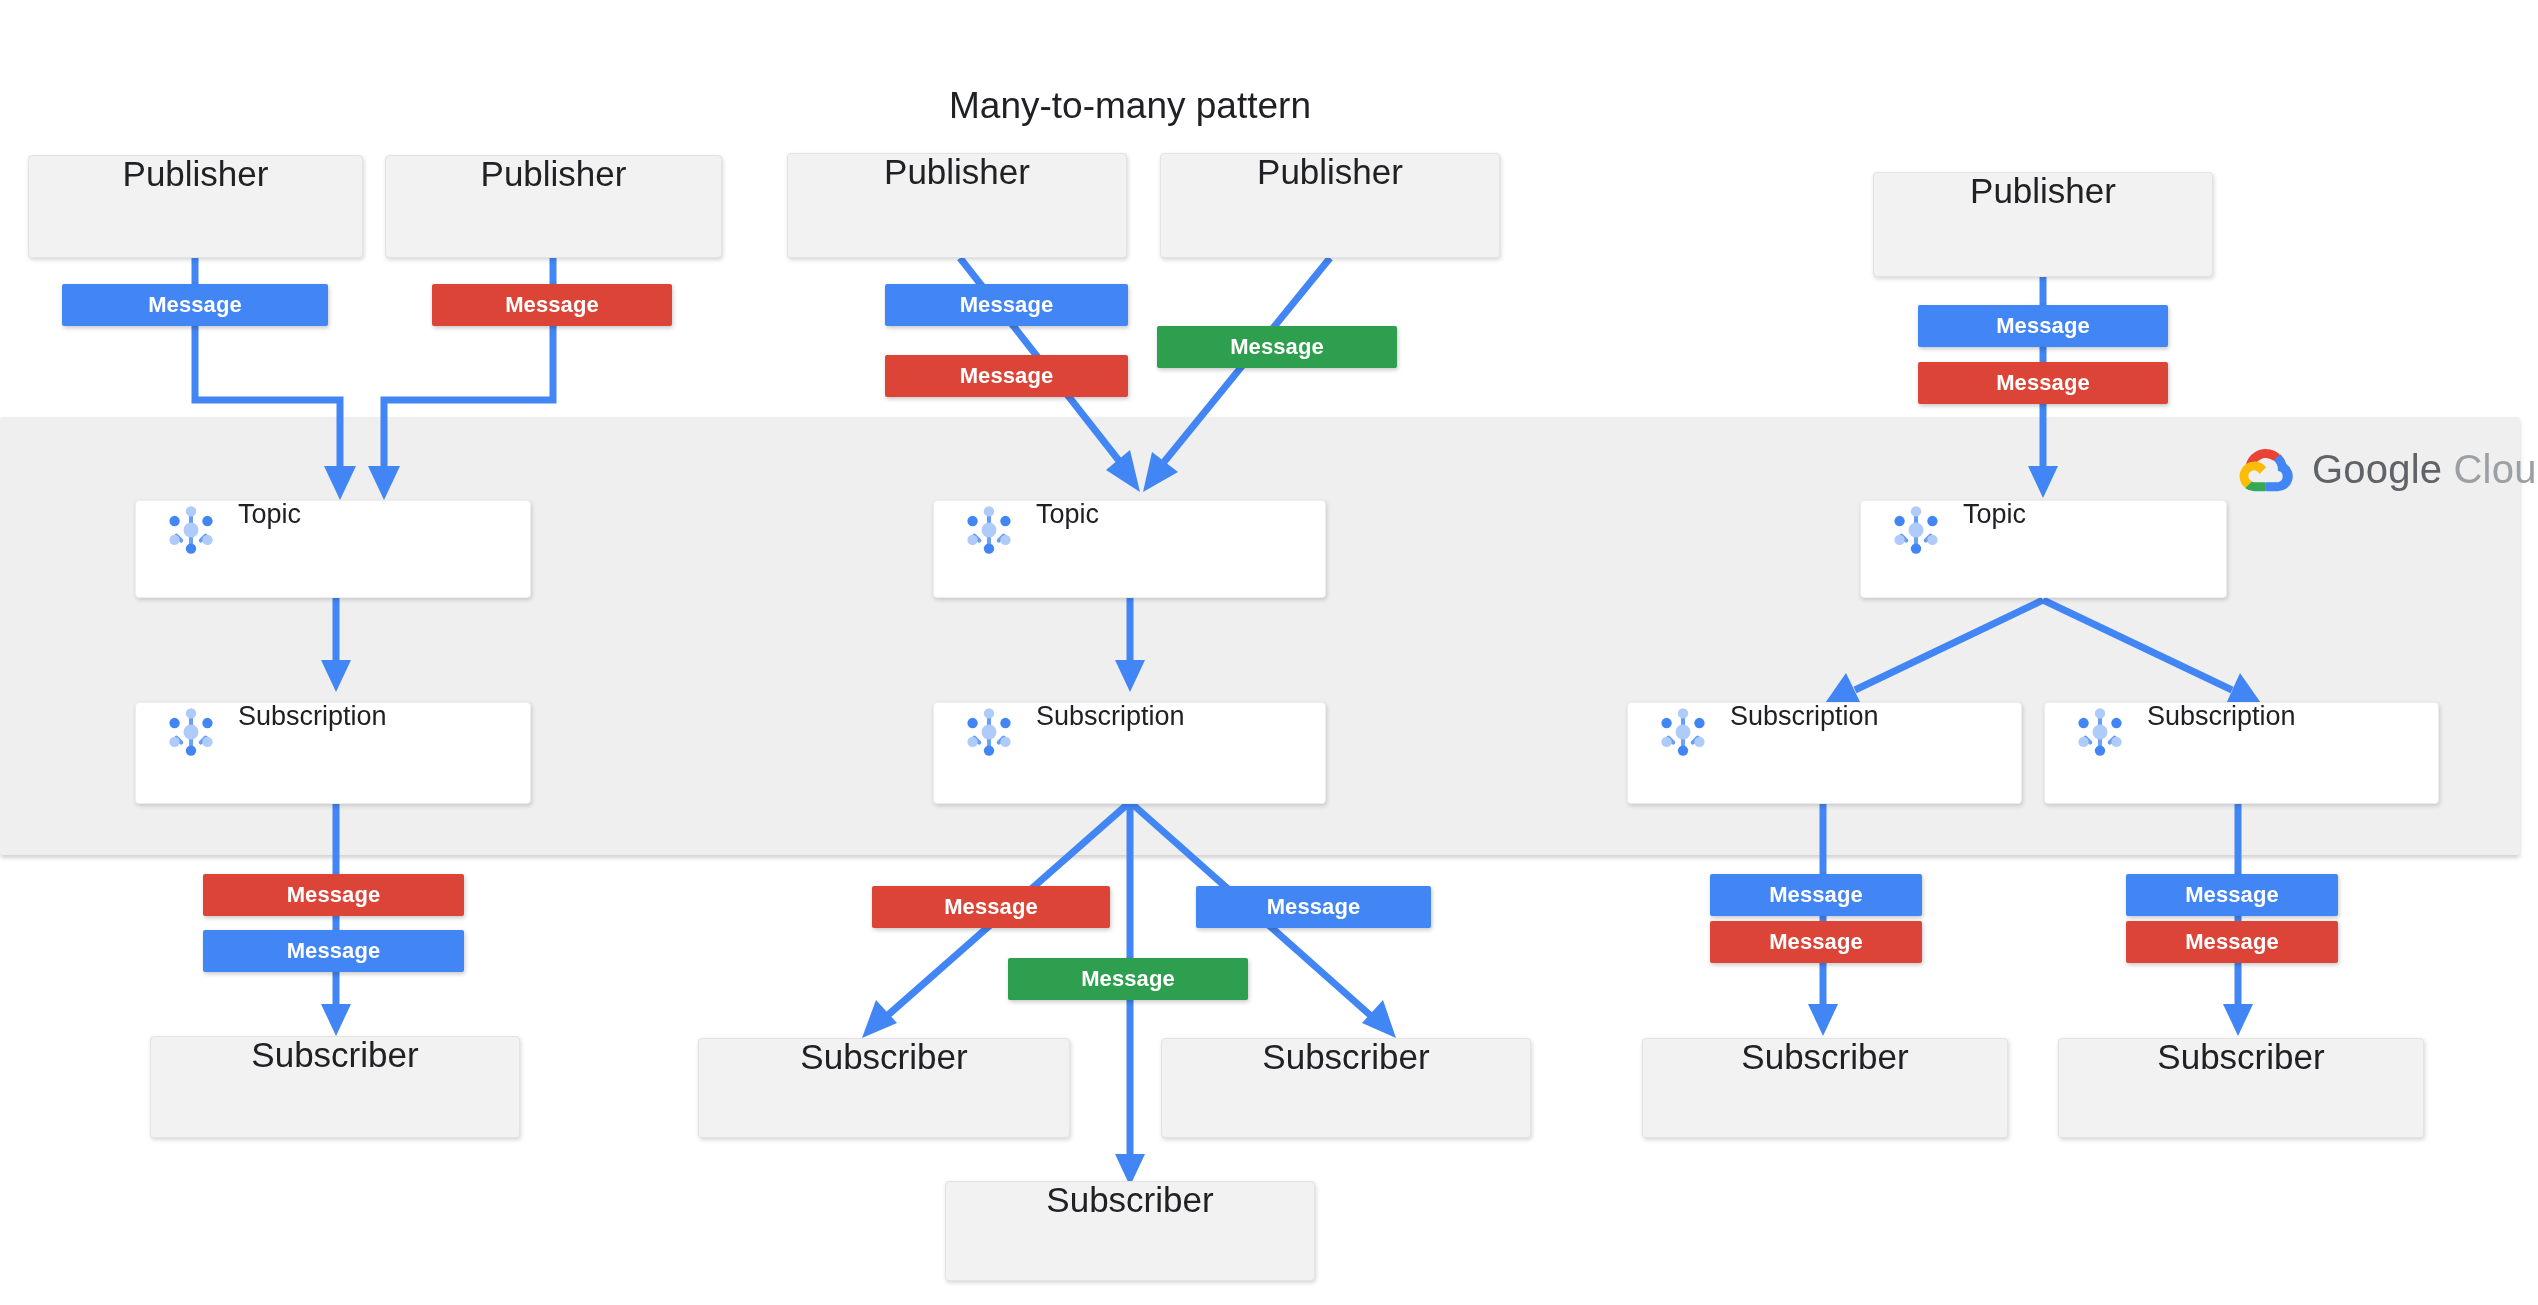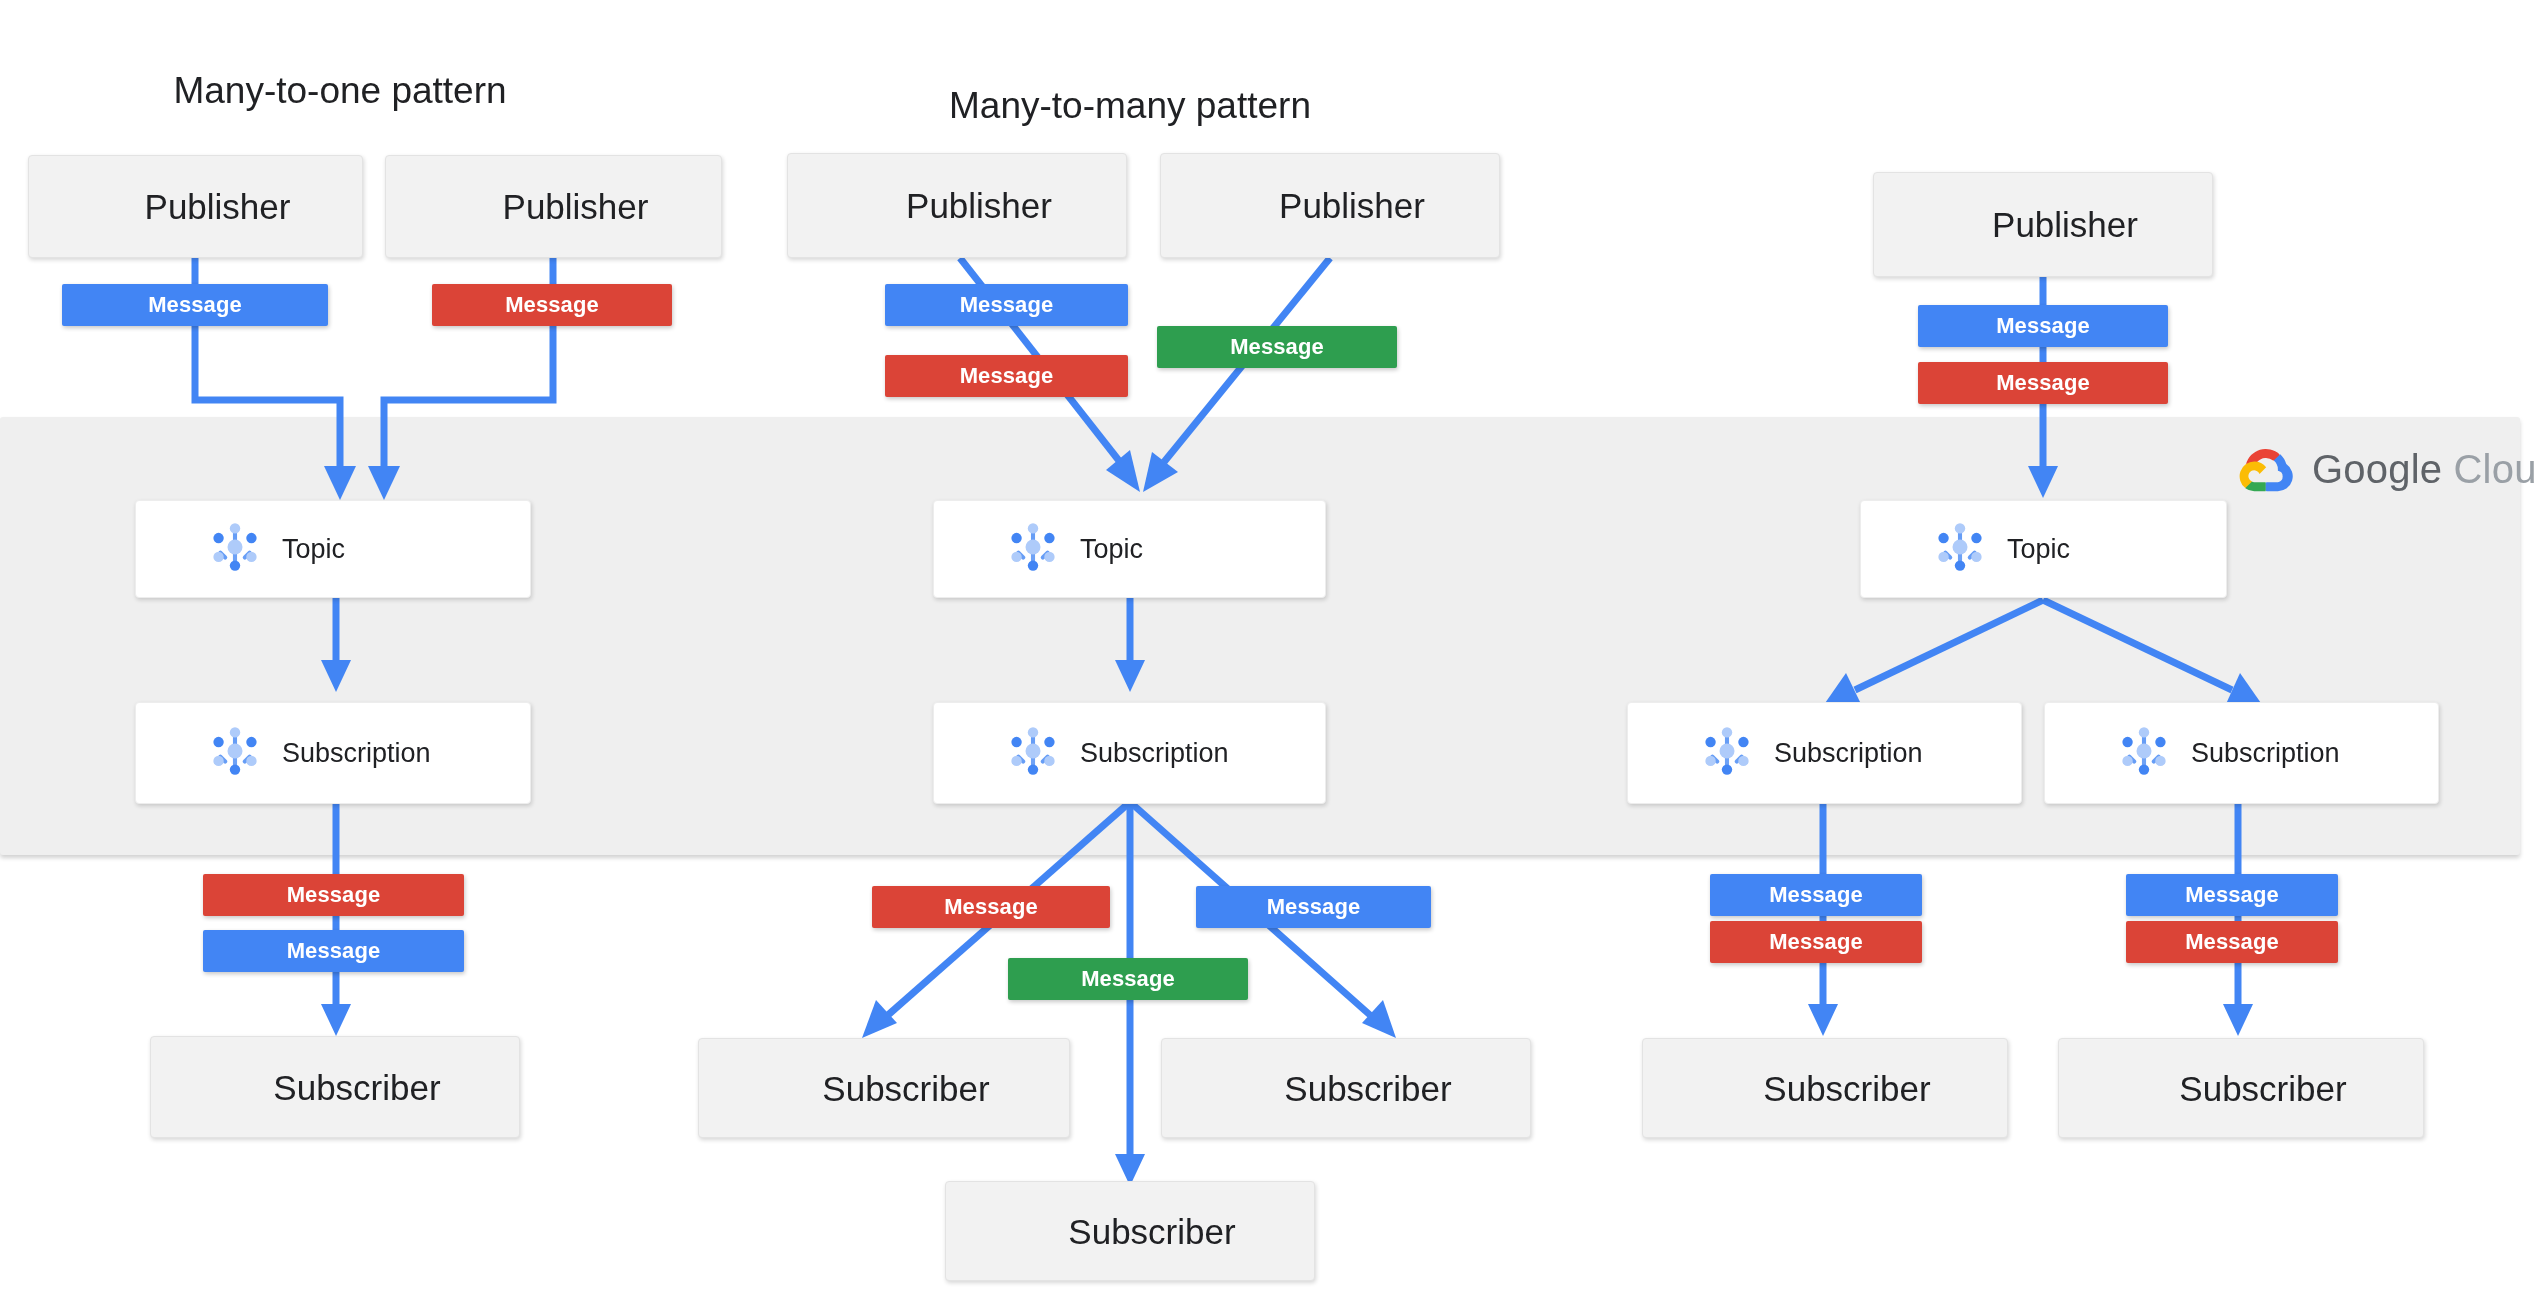--- a/index.html
+++ b/index.html
@@ -17,22 +17,22 @@
   .gc-mark{width:56px;height:46px;flex:0 0 auto;}
   .gc-text{font-size:40px;color:#5F6368;letter-spacing:.2px;white-space:nowrap;}
   .gc-text .g1{color:#5F6368;margin-top:23px;}
   .gc-text .g2{color:#9AA0A6;}
 
   
   .col-title{position:absolute;font-size:37px;color:#202124;white-space:nowrap;
     text-align:center;}
 
   
-  .node{position:absolute;box-sizing:border-box;display:flex;align-items:center;
-    justify-content:center;border-radius:4px;padding-left:44px;}
+  .node{position:absolute;box-sizing:border-box;display:flex;align-items:flex-start;
+    justify-content:center;border-radius:4px;}
   .node span.lbl{font-size:35px;color:#202124;white-space:nowrap;line-height:1;}
 
   .node.gray{background:#F2F2F2;border:1px solid #E3E3E3;
     box-shadow:1px 2px 4px rgba(0,0,0,.16);}
   .node.white{background:#FFFFFF;border:1px solid #EDEDED;
     box-shadow:1px 2px 4px rgba(0,0,0,.16);justify-content:flex-start;}
   .node.white .ps-icon{margin-left:26px;margin-right:18px;flex:0 0 auto;}
   .node.white span.lbl{font-size:27px;}
 
   
@@ -114,21 +114,20 @@
     <path d="M2043 600 L2232 690"></path>
     <polygon class="head" points="2263,706 2226,704 2240,673"></polygon>
 
     <path d="M1823 804 L1823 1005"></path>
     <polygon class="head" points="1823,1036 1808,1004 1838,1004"></polygon>
 
     <path d="M2238 804 L2238 1005"></path>
     <polygon class="head" points="2238,1036 2223,1004 2253,1004"></polygon>
   </svg>
 
-  <div class="col-title z-box" style="left:160px;top:70px;width:360px;">Many-to-one pattern</div>
 
   <div class="node gray z-box" style="left:28px;top:155px;width:335px;height:103px;">
     <span class="lbl">Publisher</span>
   </div>
   <div class="node gray z-box" style="left:385px;top:155px;width:337px;height:103px;">
     <span class="lbl">Publisher</span>
   </div>
 
   <div class="msg blue z-chip" style="left:62px;top:284px;width:266px;height:42px;">
     <span>Message</span>

